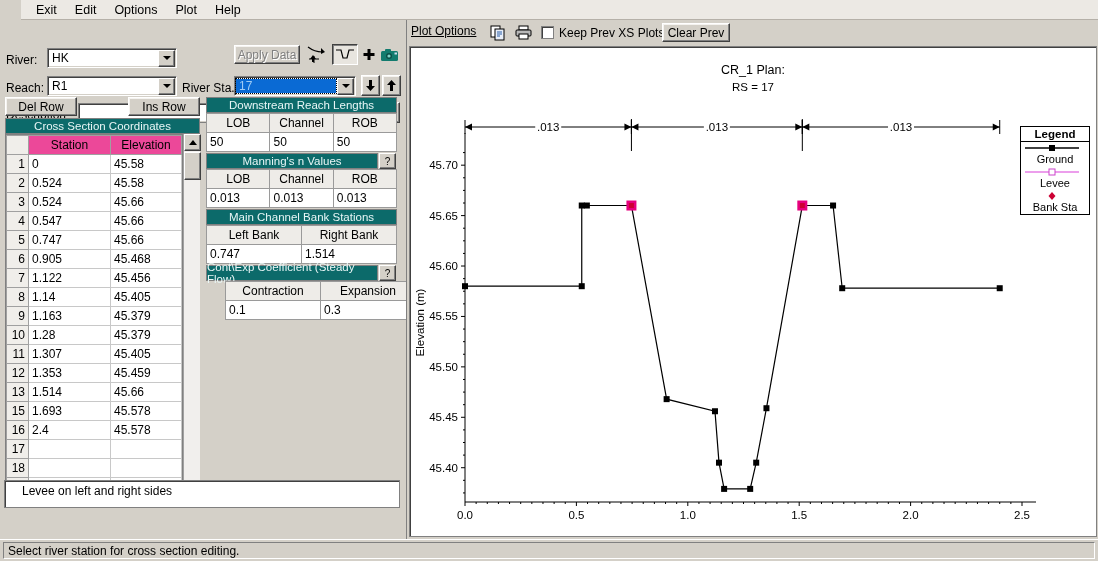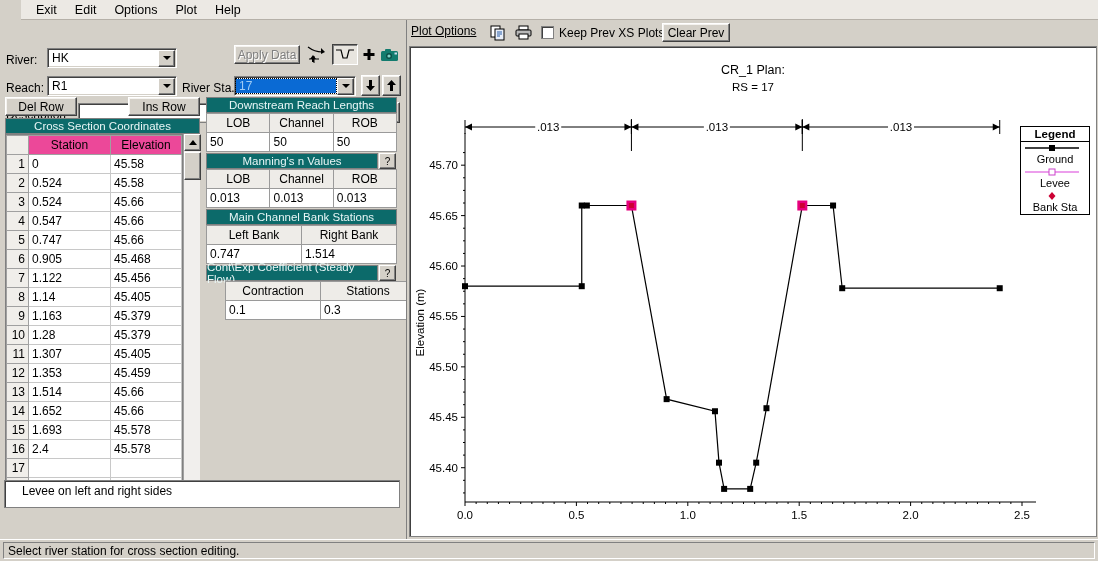--- a/index.html
+++ b/index.html
@@ -376,25 +376,20 @@
             <td>45.405</td>
           </tr>
           <tr>
             <td class="rownum">12</td>
             <td style="width: 82px;">1.353</td>
             <td>45.459</td>
           </tr>
           <tr>
             <td class="rownum">13</td>
             <td style="width: 82px;">1.514</td>
-            <td>45.66</td>
-          </tr>
-          <tr>
-            <td class="rownum">14</td>
-            <td style="width: 82px;">1.652</td>
             <td>45.66</td>
           </tr>
           <tr>
             <td class="rownum">15</td>
             <td style="width: 82px;">1.693</td>
             <td>45.578</td>
           </tr>
           <tr>
             <td class="rownum">16</td>
             <td style="width: 82px;">2.4</td>
@@ -482,21 +477,21 @@
       </table>
   </div>
 
   <div class="hdrbar" style="left:206px; top:265px; width:172px; height:16px;">Cont\Exp Coefficient (Steady Flow)</div>
   <div class="qbtn" style="left:379px; top:265px;">?</div>
   <div class="minitbl" style="left:206px; top:281px; width:191px;margin-left:19px;">
     <table>
       <tbody>
           <tr>
         <th style="width:50%">Contraction</th>
-        <th style="width:50%">Stations</th>
+        <th style="width:50%">Expansion</th>
       </tr>
       <tr>
         <td>0.1</td>
         <td>0.3</td>
       </tr>
     </tbody>
       </table>
   </div>
 
   <div class="notes">Levee on left and right sides</div>

